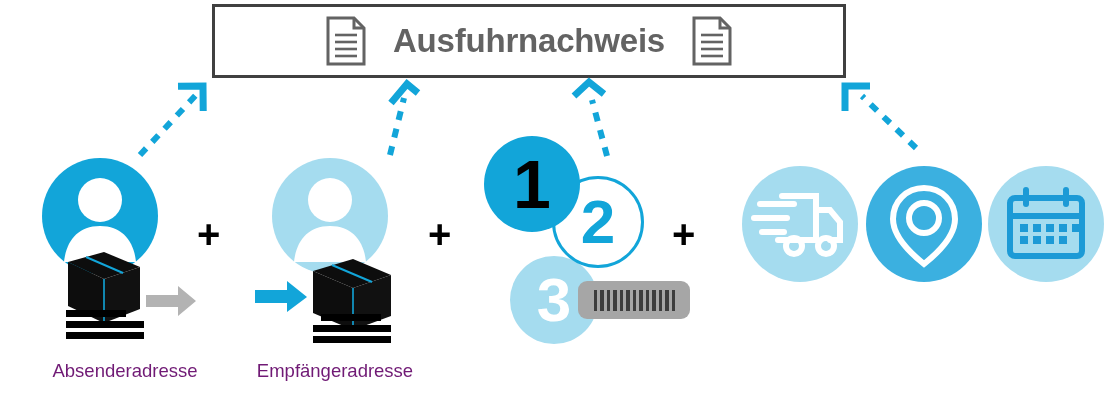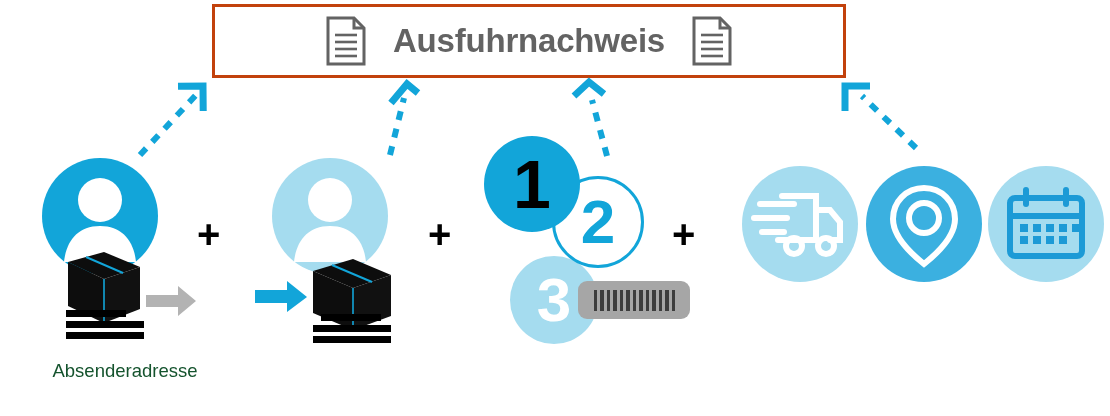--- a/index.html
+++ b/index.html
@@ -3,30 +3,30 @@
 <meta charset="utf-8">
 <style>
   html,body{margin:0;padding:0;background:#ffffff;}
   body{width:1110px;height:416px;position:relative;overflow:hidden;
        font-family:"Liberation Sans",sans-serif;color:#231f20;}
 
   #stage{position:absolute;left:0;top:0;width:1110px;height:416px;}
 
   
   .banner{position:absolute;left:212px;top:4px;width:634px;height:74px;
-          border:3px solid #c2410c;box-sizing:border-box;
+          border:3px solid #404040;box-sizing:border-box;
           display:flex;align-items:center;justify-content:center;gap:26px;}
   .banner-title{font-size:33px;font-weight:bold;color:#636363;
                 letter-spacing:-0.2px;white-space:nowrap;}
 
   
   .circ{position:absolute;border-radius:50%;}
 
   
-  .caption{position:absolute;font-size:18.5px;color:#14532d;text-align:center;
+  .caption{position:absolute;font-size:18.5px;color:#701a75;text-align:center;
            line-height:1.22;white-space:pre-line;}
 
   
   .plus{position:absolute;font-size:40px;font-weight:bold;color:#000;
         line-height:1;}
 
   svg{display:block;overflow:visible;}
   .nofill{fill:none;}
 </style>
 </head>
@@ -126,20 +126,21 @@
       <path d="M136 27 L98 40 V82 L136 68 Z" fill="#111111"></path>
       <line x1="77" y1="17" x2="117" y2="34" stroke="#12a5d9" stroke-width="2"></line>
       <line x1="98" y1="40" x2="98" y2="82" stroke="#12a5d9" stroke-width="1.6"></line>
     </g>
     <g fill="#000000">
       <rect x="66" y="66" width="60" height="7"></rect>
       <rect x="58" y="77" width="78" height="7"></rect>
       <rect x="58" y="88" width="78" height="7"></rect>
     </g>
   </svg>
+  <div class="caption" style="left:210px;top:360px;width:250px;">Empfängeradresse</div>
 
   <div class="plus" style="left:428px;top:214px;">+</div>
 
   <div class="circ" style="left:510px;top:256px;width:88px;height:88px;background:#a5dcef;"></div>
 
   <svg style="position:absolute;left:578px;top:281px;width:112px;height:38px;">
     <rect x="0" y="0" width="112" height="38" rx="9" fill="#a6a6a6"></rect>
     <g fill="#3d3d3d">
       <rect x="16" y="9" width="3" height="21"></rect>
         <rect x="22" y="9" width="4" height="21"></rect>

